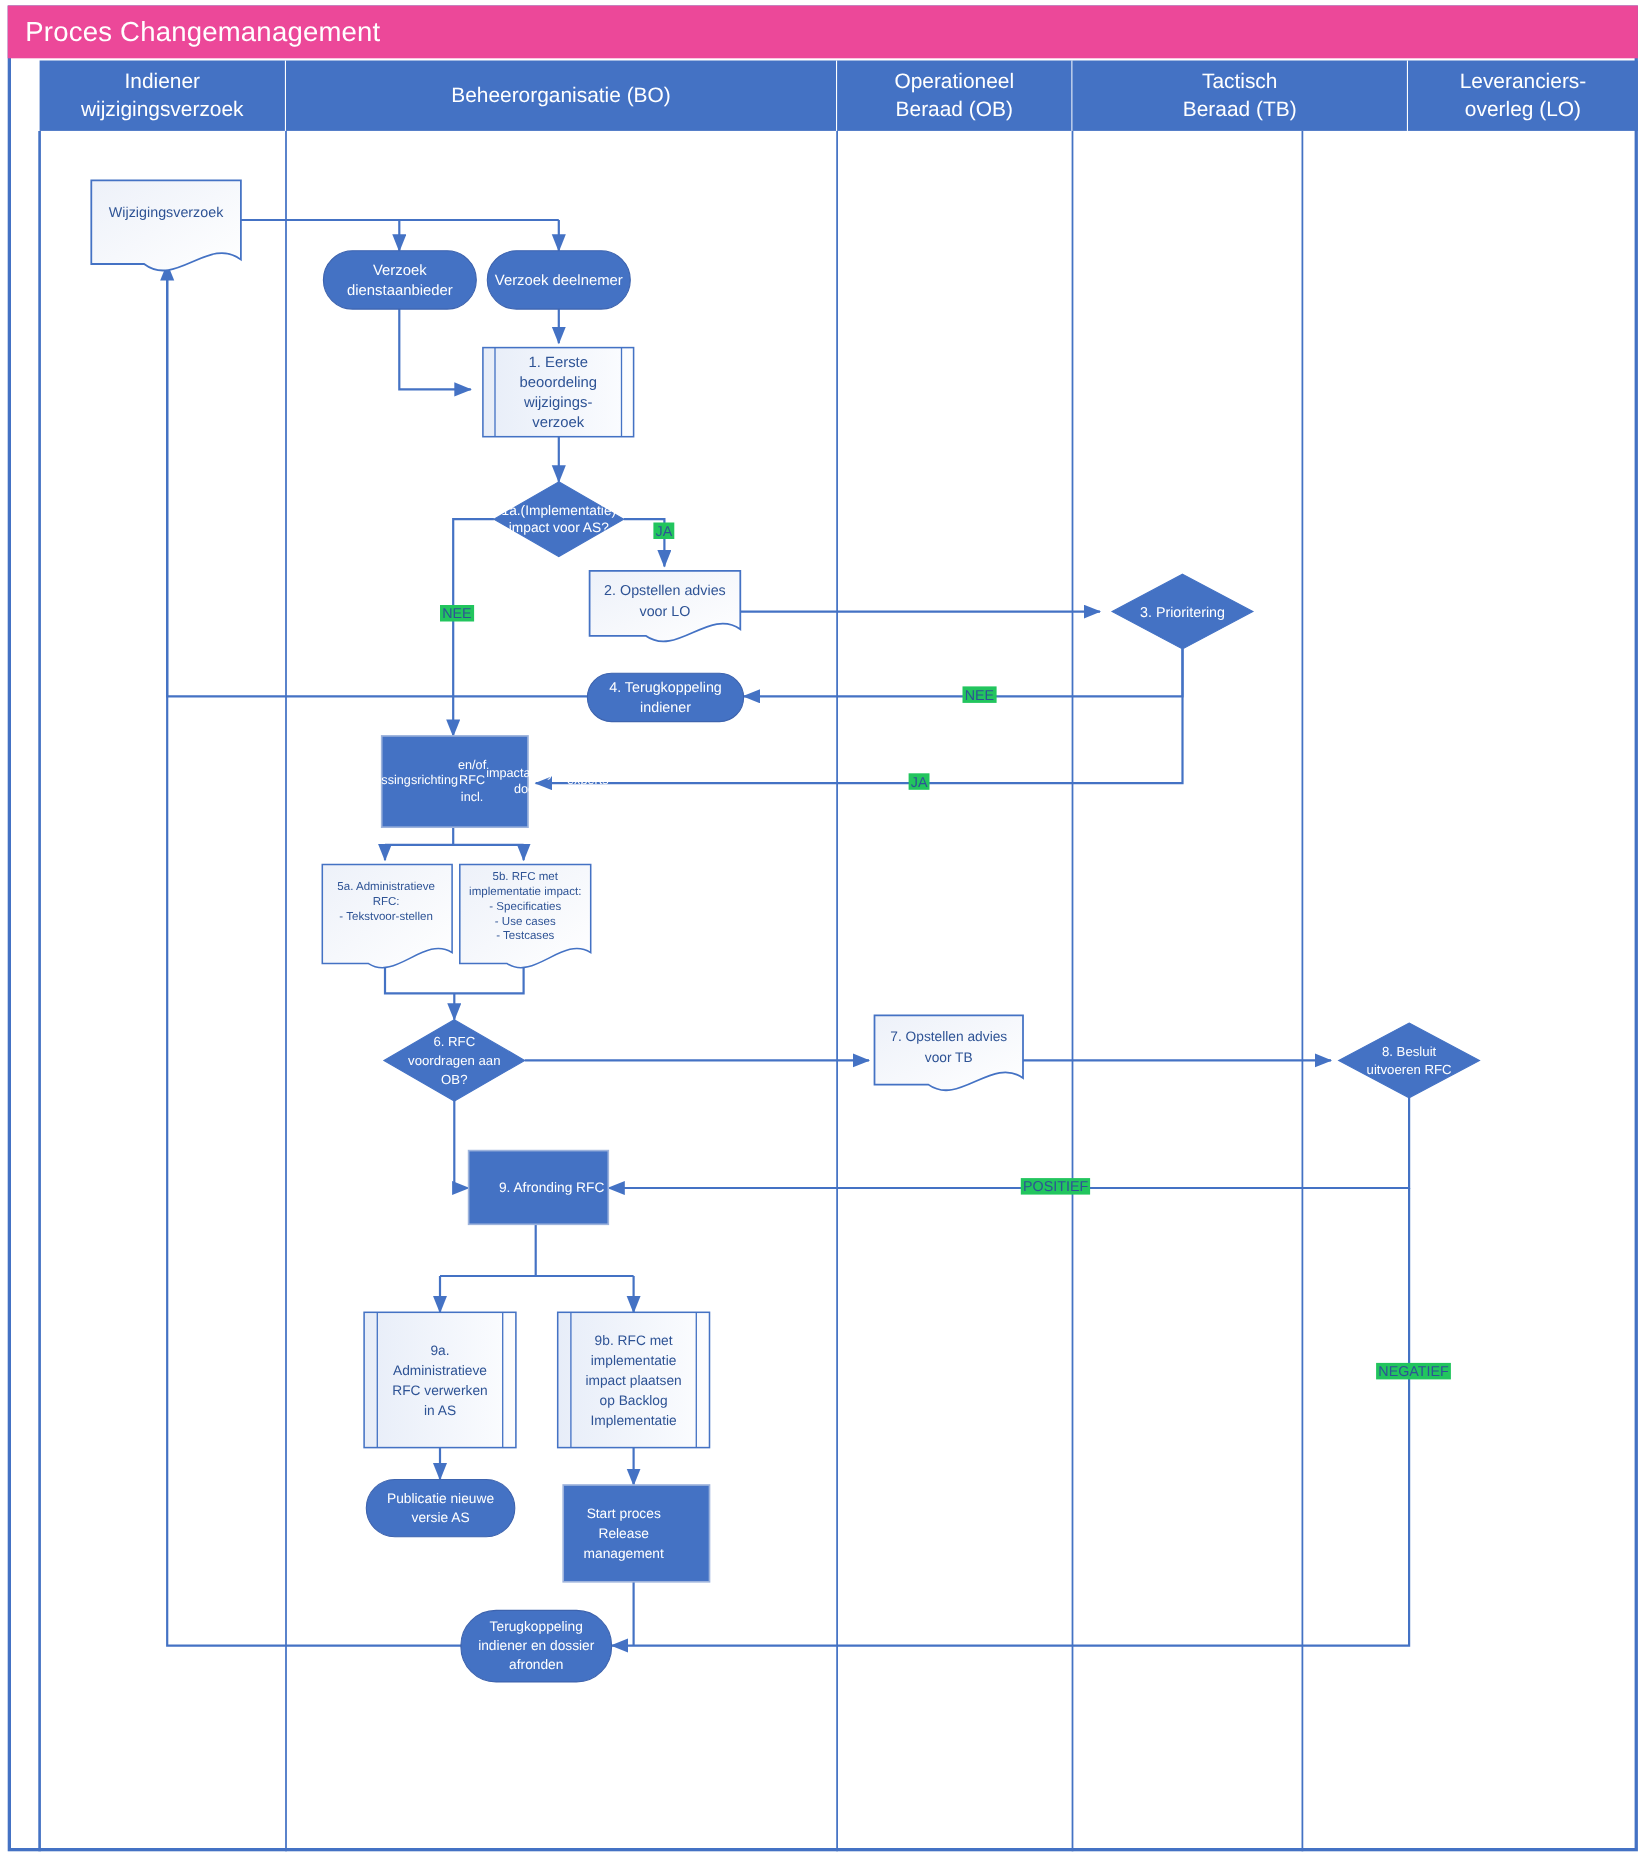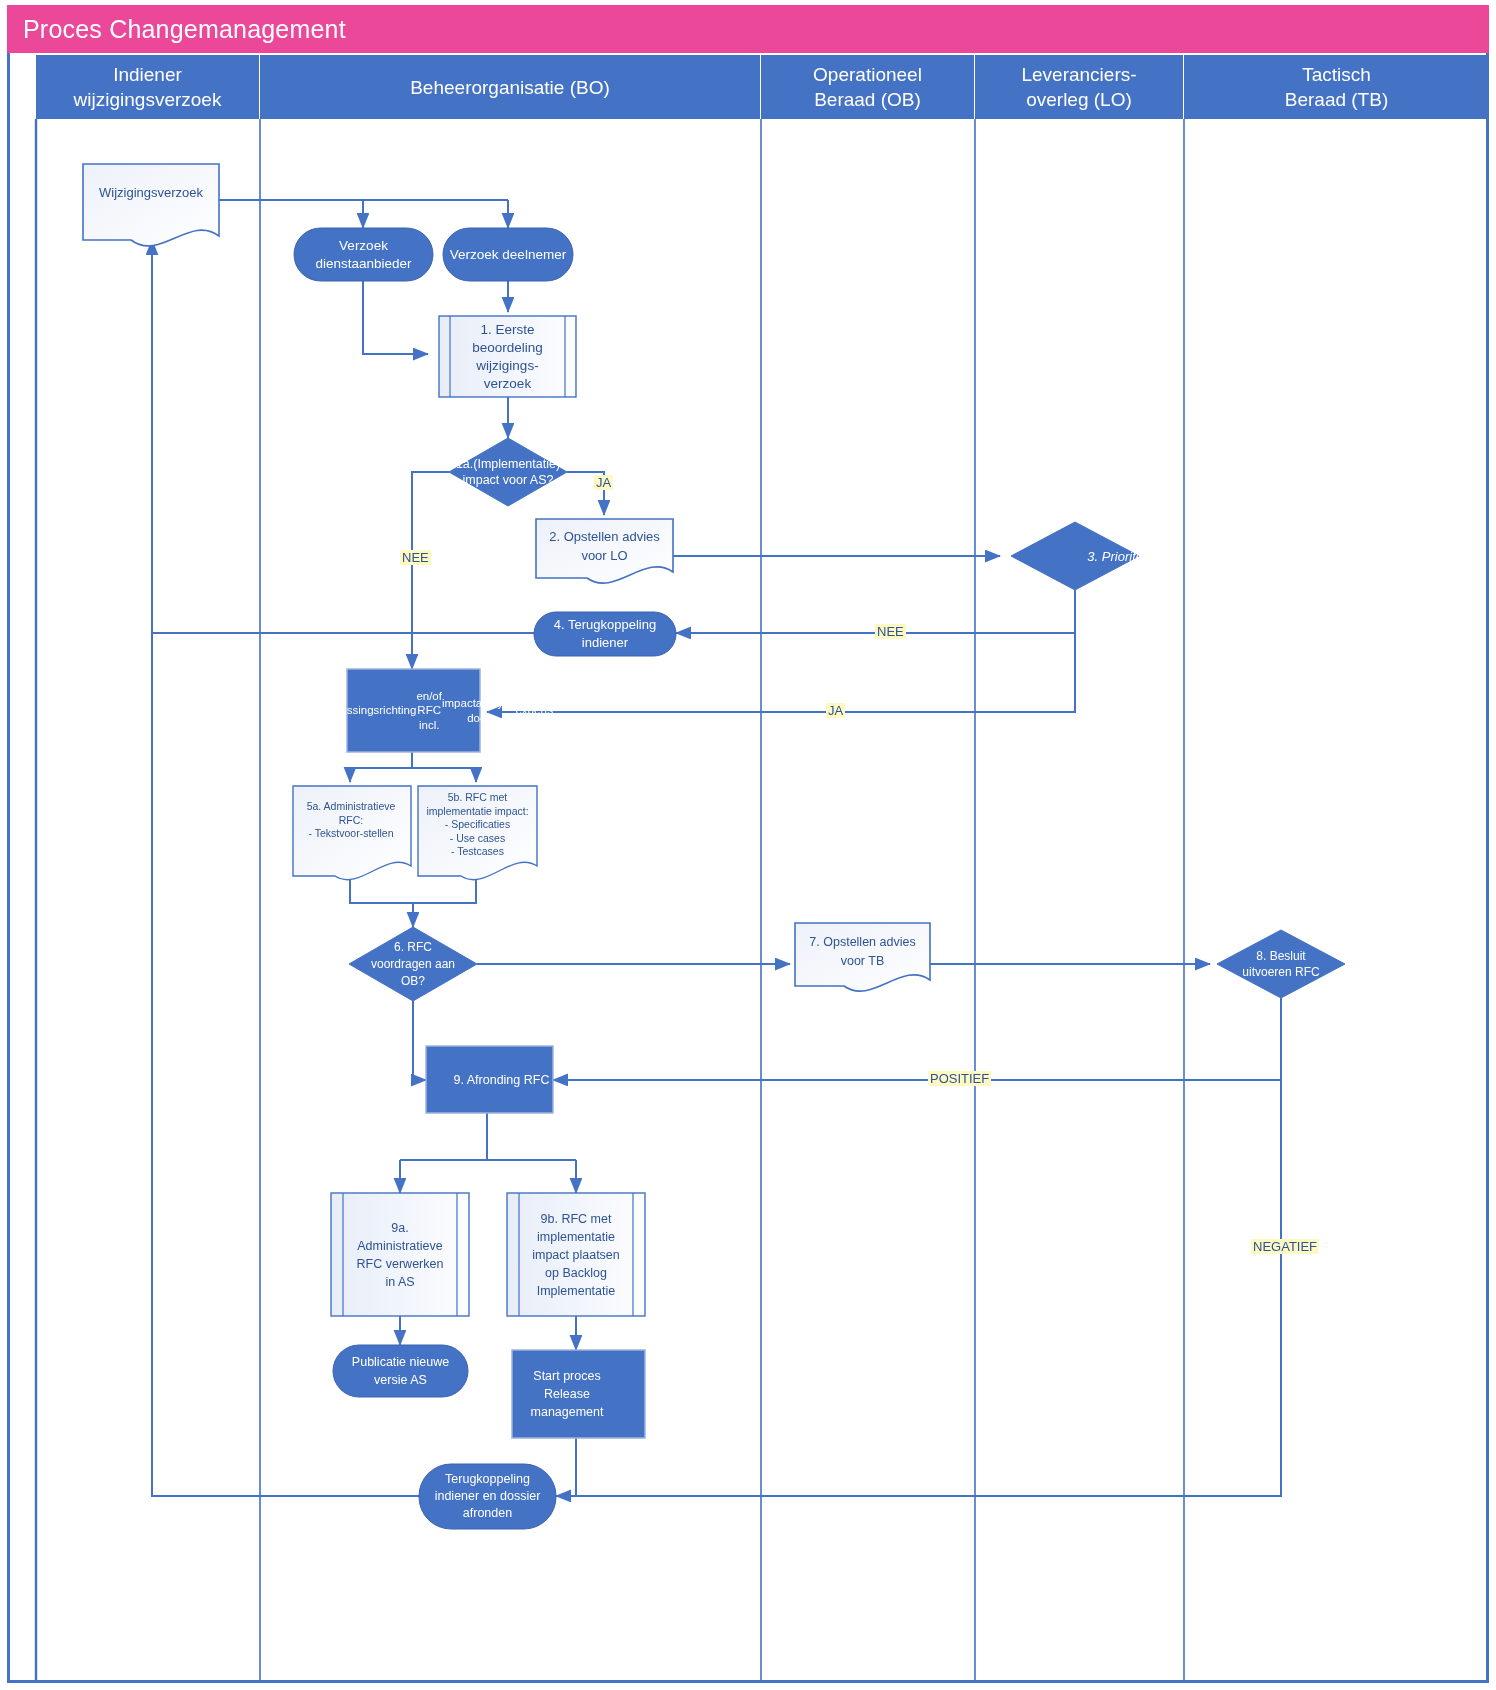--- a/index.html
+++ b/index.html
@@ -80,21 +80,21 @@
     text-align: center;
     pointer-events: none;
     box-sizing: border-box;
   }
   .lbl-white { color: #ffffff; }
   .lbl-blue  { color: #2E5395; }
   .edge-label {
     position: absolute;
     color: #2E5395;
     font-size: 13px;
-    background: #fef9c3;
+    background: #22c55e;
     padding: 0 2px;
     white-space: nowrap;
   }
 </style>
 </head>
 <body>
 
 <div id="page">
 
   <div id="pool-border"></div>
@@ -114,30 +114,30 @@
       <div>
         <div>Beheerorganisatie (BO)</div>
       </div>
     </div>
     <div class="lane-header" style="width:214px;">
       <div>
         <div>Operationeel</div>
         <div>Beraad (OB)</div>
       </div>
     </div>
+    <div class="lane-header" style="width:305px;">
+      <div>
+        <div>Tactisch</div>
+        <div>Beraad (TB)</div>
+      </div>
+    </div>
     <div class="lane-header" style="width:209px;">
       <div>
         <div>Leveranciers-</div>
         <div>overleg (LO)</div>
-      </div>
-    </div>
-    <div class="lane-header" style="width:305px;">
-      <div>
-        <div>Tactisch</div>
-        <div>Beraad (TB)</div>
       </div>
     </div>
   </div>
 
   <svg id="svg-layer" viewBox="0 0 1496 1690" xmlns="http://www.w3.org/2000/svg">
     <defs>
       <marker id="arrow" markerWidth="9" markerHeight="9" refX="7.5" refY="3.2" orient="auto" markerUnits="strokeWidth">
         <path d="M0,0 L8,3.2 L0,6.4 z" fill="#4472C4"></path>
       </marker>
       <linearGradient id="docgrad" x1="0" y1="0" x2="1" y2="1">
@@ -290,21 +290,21 @@
   <div class="node-label lbl-white" style="left:437px; top:452px; width:142px; height:40px; font-size:12.5px; flex-direction:column; line-height:16px;">
     <span>1a.(Implementatie)</span>
     <span>impact voor AS?</span>
   </div>
 
   <div class="node-label lbl-blue" style="left:536px; top:525px; width:137px; height:42px; font-size:13px; flex-direction:column; line-height:19px;">
     <span>2. Opstellen advies</span>
     <span>voor LO</span>
   </div>
 
-  <div class="node-label lbl-white" style="left:1066px; top:544px; width:120px; height:24px; font-size:13px;font-style:italic;">3. Prioritering</div>
+  <div class="node-label lbl-white" style="left:1015px; top:544px; width:120px; height:24px; font-size:13px;">3. Prioritering</div>
 
   <div class="node-label lbl-white" style="left:534px; top:612px; width:142px; height:44px; font-size:13px; flex-direction:column; line-height:18px;">
     <span>4. Terugkoppeling</span>
     <span>indiener</span>
   </div>
 
   <div class="node-label lbl-white" style="left:347px; top:669px; width:133px; height:83px; font-size:11.5px; flex-direction:row; line-height:14.5px;">
     <span>5. Uitwerken</span>
     <span>oplossingsrichting</span>
     <span>en/of RFC incl.</span>

